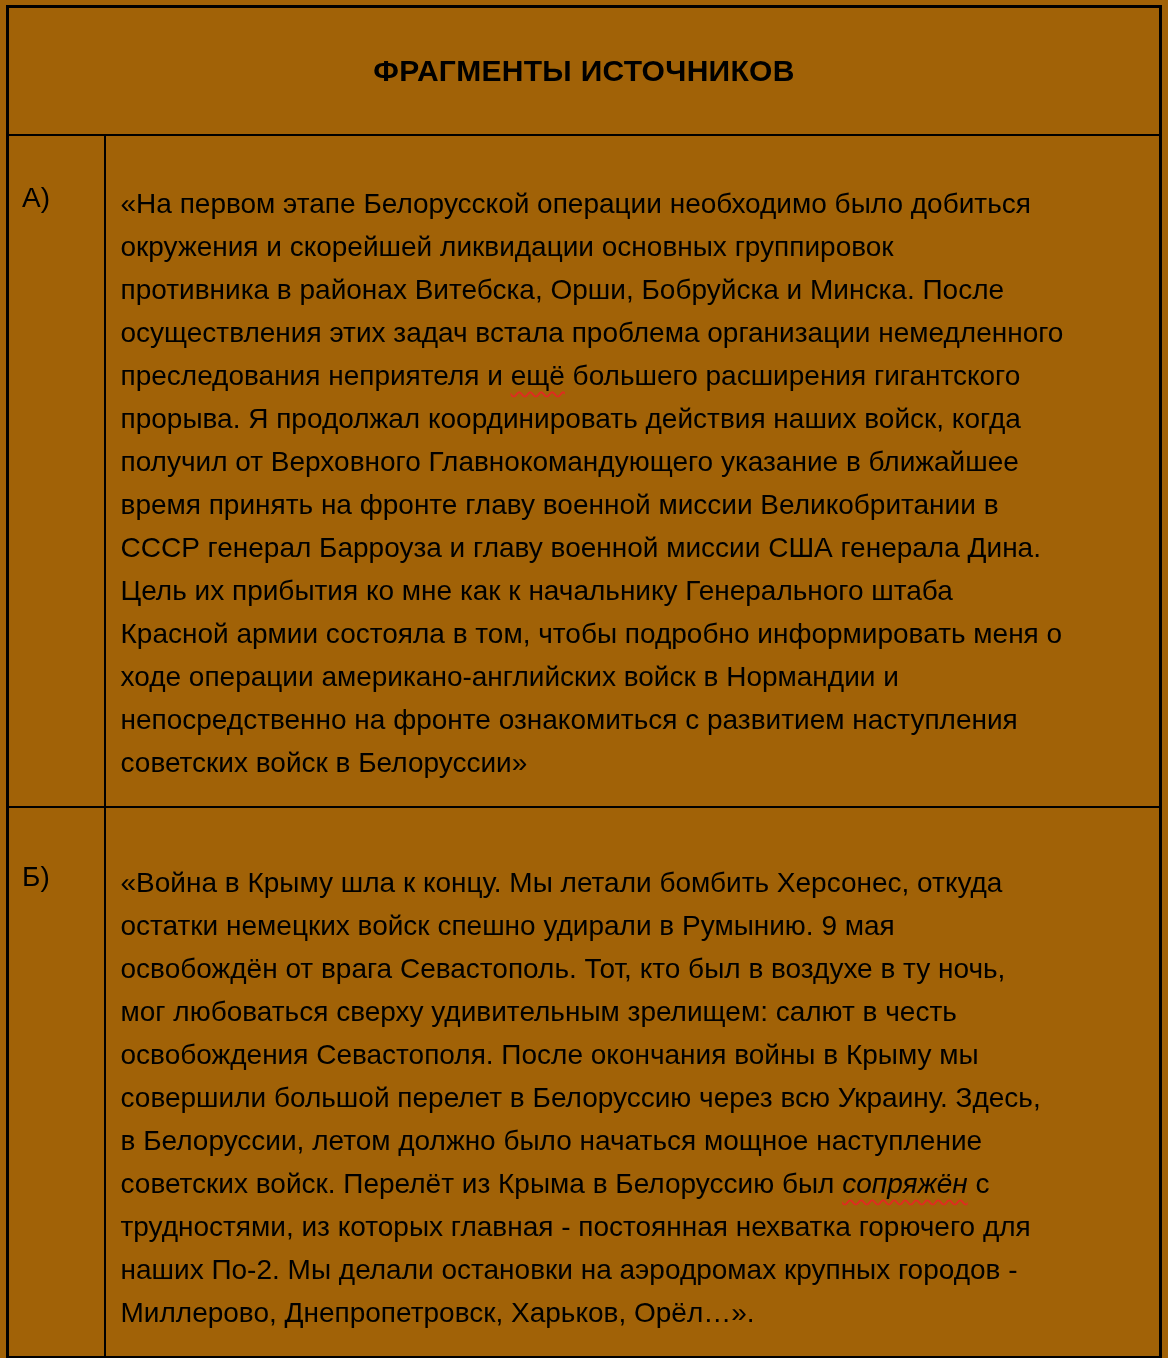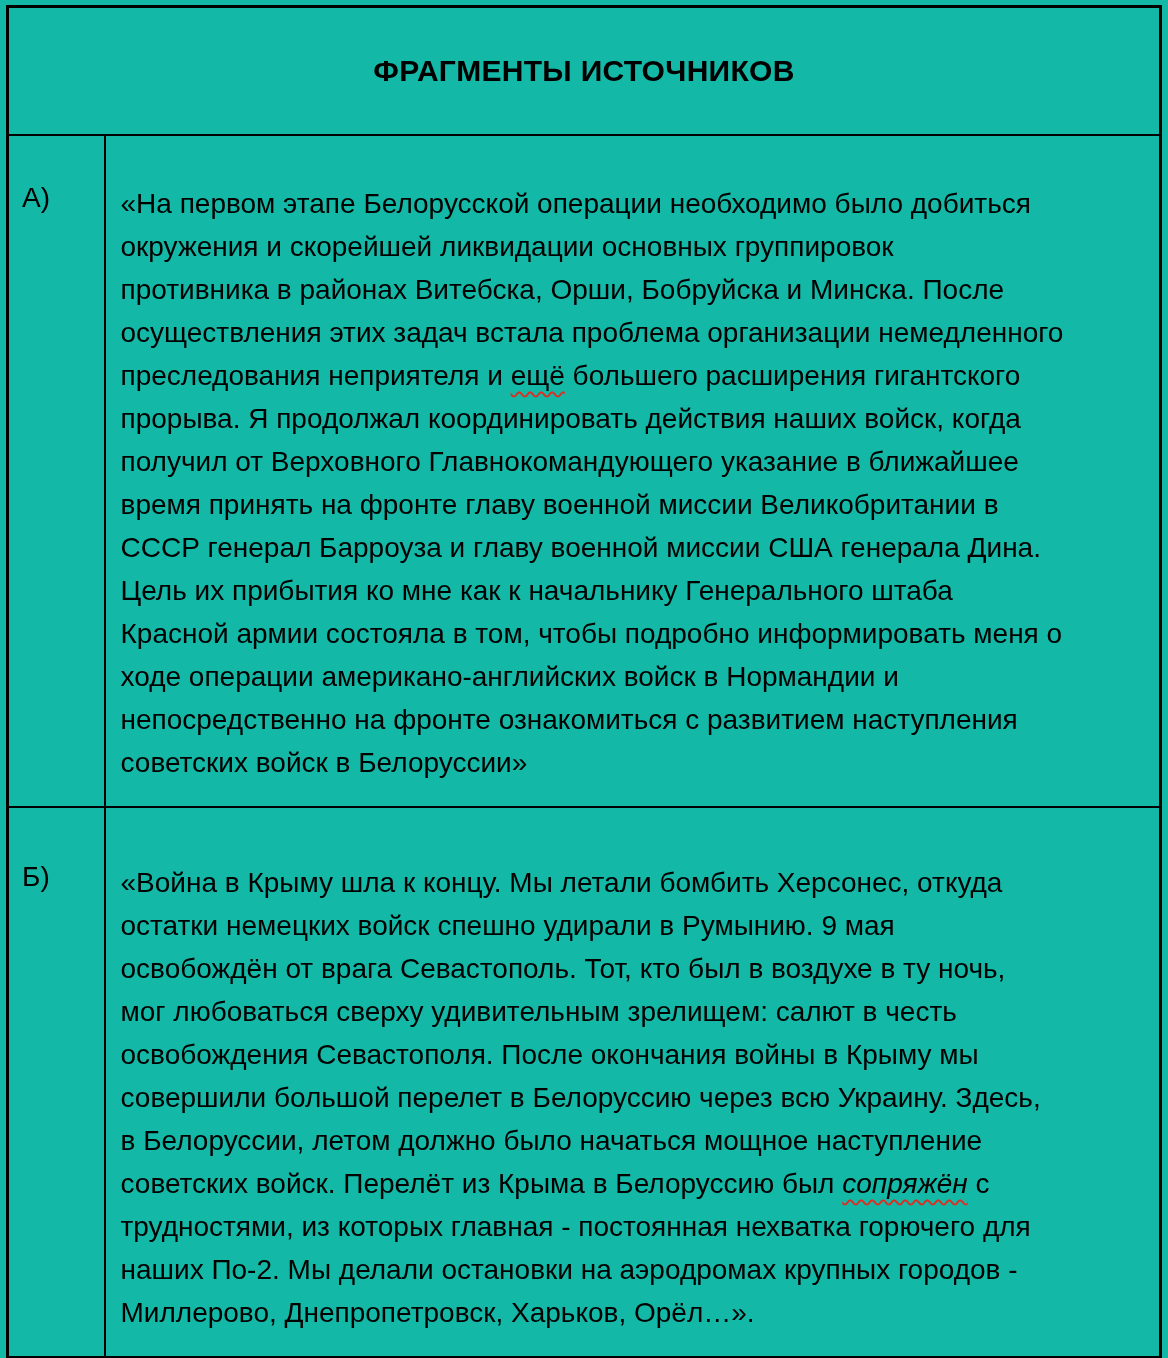--- a/index.html
+++ b/index.html
@@ -7,21 +7,21 @@
     padding: 0;
     background: #ffffff;
     color: #000000;
     font-family: "Liberation Sans", "DejaVu Sans", sans-serif;
   }
   .page {
     width: 1168px;
     height: 1358px;
     box-sizing: border-box;
     padding: 5px 6px;
-    background: #14b8a6;
+    background: #a16207;
   }
   table.fragments-table {
     border-collapse: collapse;
     width: 1156px;
     table-layout: fixed;
     border: 3px solid #000000;
   }
   table.fragments-table td {
     border: 2px solid #000000;
     vertical-align: top;

